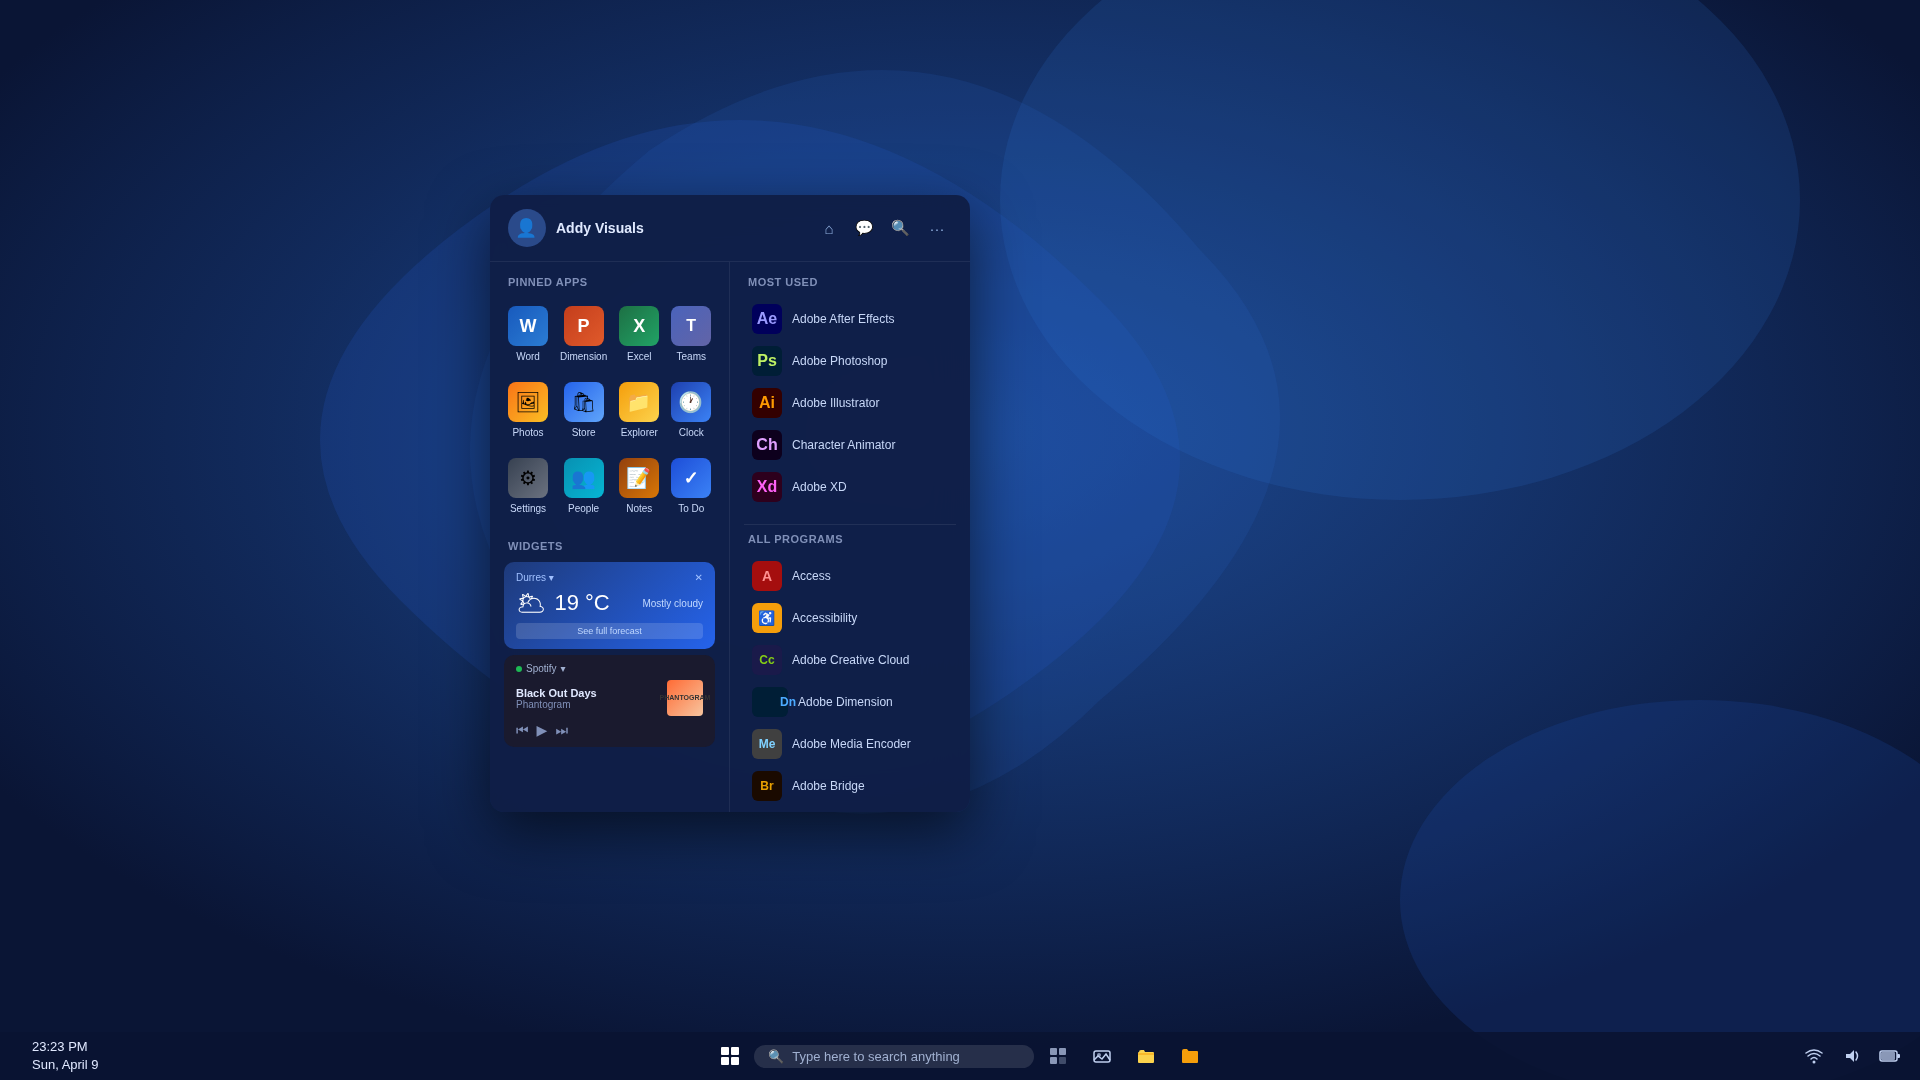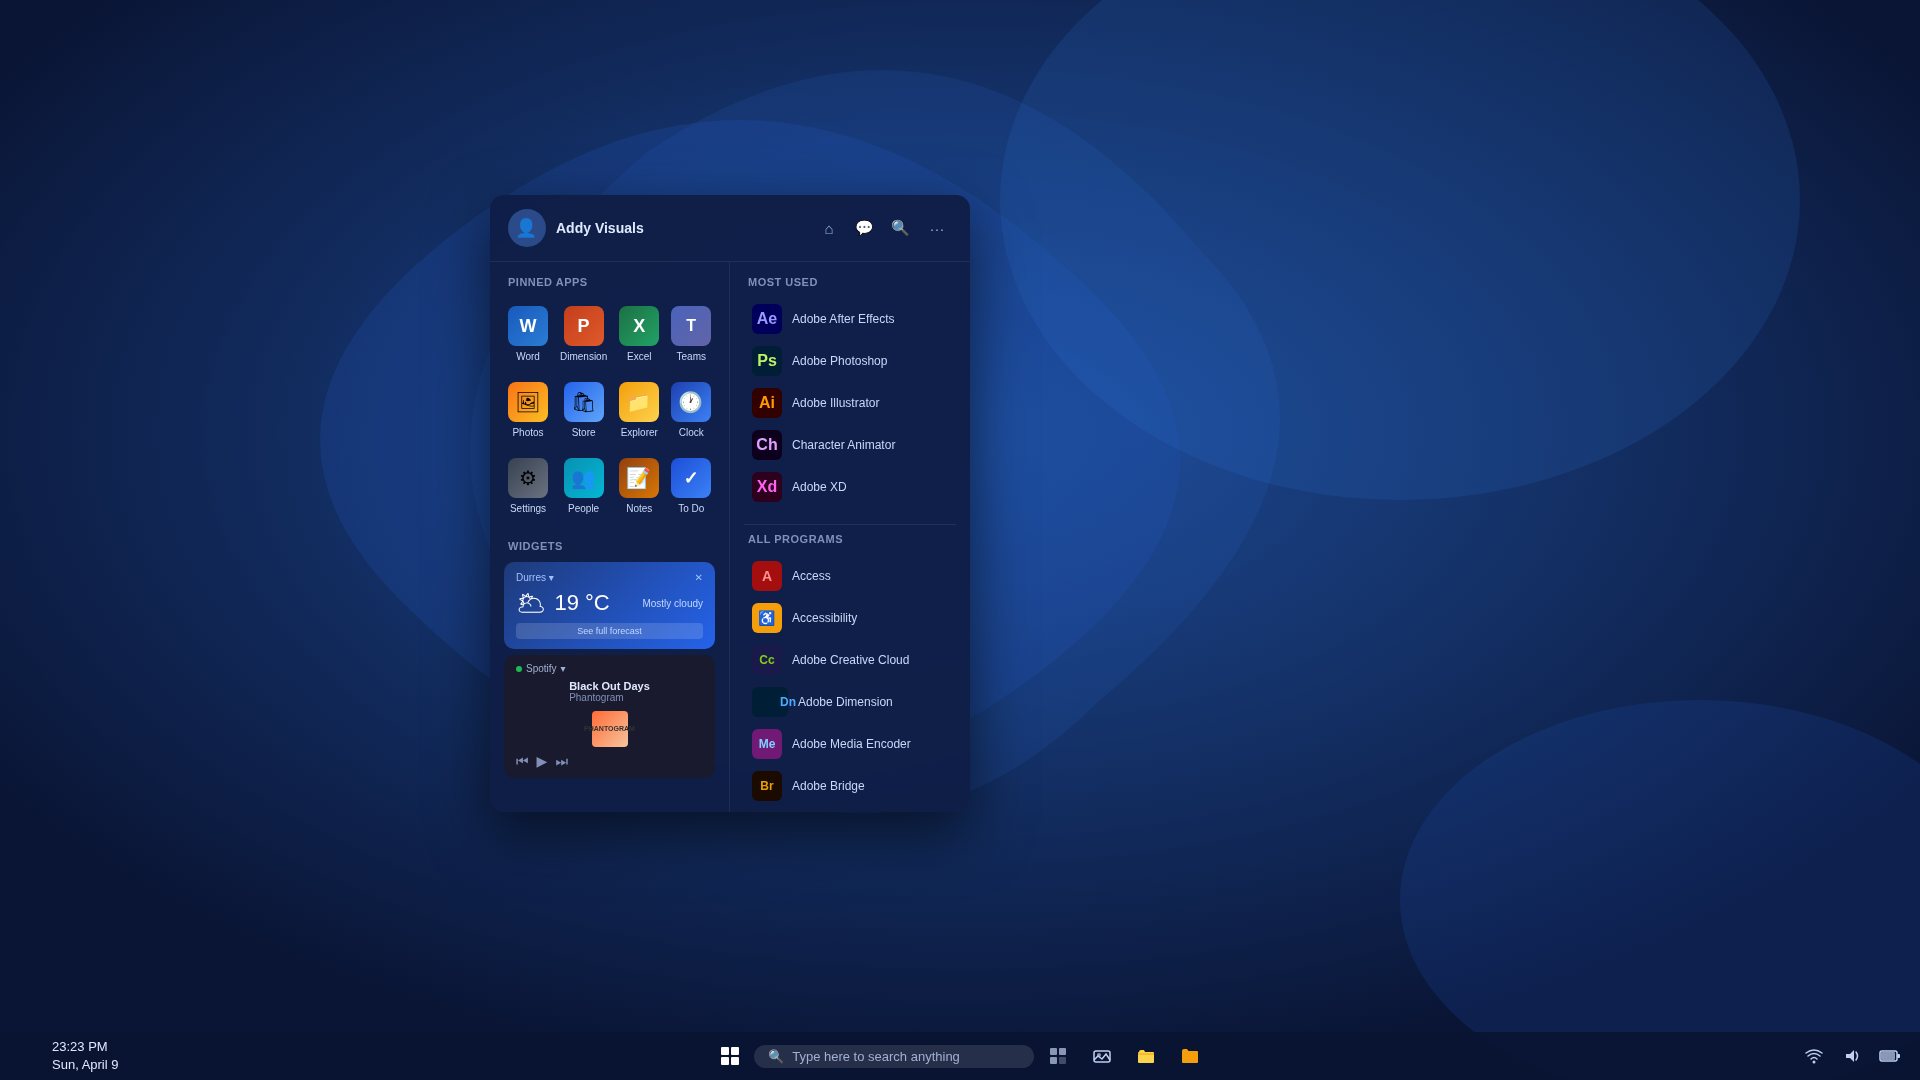--- a/index.html
+++ b/index.html
@@ -41,21 +41,20 @@
       display: flex;
       align-items: center;
       justify-content: space-between;
       z-index: 100;
     }
     .taskbar-left {
       display: flex;
       align-items: flex-end;
       padding-left: 32px;
       min-width: 280px;
-      margin-left: 20px;
     }
     .taskbar-clock {
       color: #e0e8ff;
       font-size: 13px;
       line-height: 1.4;
     }
     .taskbar-center {
       display: flex;
       align-items: center;
       gap: 4px;
@@ -289,21 +288,20 @@
       font-size: 10px;
       color: #a0b0d0;
       margin-bottom: 6px;
     }
     .spotify-dot { width: 6px; height: 6px; border-radius: 50%; background: #1db954; }
     .widget-spotify-main {
       display: flex;
       align-items: center;
       justify-content: space-between;
       gap: 8px;
-      flex-direction: column;
     }
     .spotify-info { flex: 1; }
     .spotify-title { font-size: 11px; font-weight: 600; color: #e0e8ff; }
     .spotify-artist { font-size: 10px; color: #8090b8; }
     .spotify-album-art {
       width: 36px; height: 36px;
       background: linear-gradient(135deg, #ff6b35, #f7c59f);
       border-radius: 4px;
       display: flex;
       align-items: center;
@@ -561,21 +559,21 @@
         </div>
         <div class="app-list-item">
           <div class="app-list-icon" style="background:#1a1a4a;color:#84cc16;font-size:12px;font-weight:700;">Cc</div>
           <span class="app-list-name">Adobe Creative Cloud</span>
         </div>
         <div class="app-list-item">
           <div class="app-list-icon" style="background:#001e36;color:#4caaff;font-size:12px;font-weight:700;padding-left:36px;">Dn</div>
           <span class="app-list-name">Adobe Dimension</span>
         </div>
         <div class="app-list-item">
-          <div class="app-list-icon" style="background:#701a75;color:#7fd1ff;font-size:12px;font-weight:700;">Me</div>
+          <div class="app-list-icon" style="background:#404040;color:#7fd1ff;font-size:12px;font-weight:700;">Me</div>
           <span class="app-list-name">Adobe Media Encoder</span>
         </div>
         <div class="app-list-item">
           <div class="app-list-icon" style="background:#1a0a00;color:#e8a000;font-size:12px;font-weight:700;">Br</div>
           <span class="app-list-name">Adobe Bridge</span>
         </div>
 
       </div>
     </div>
 

